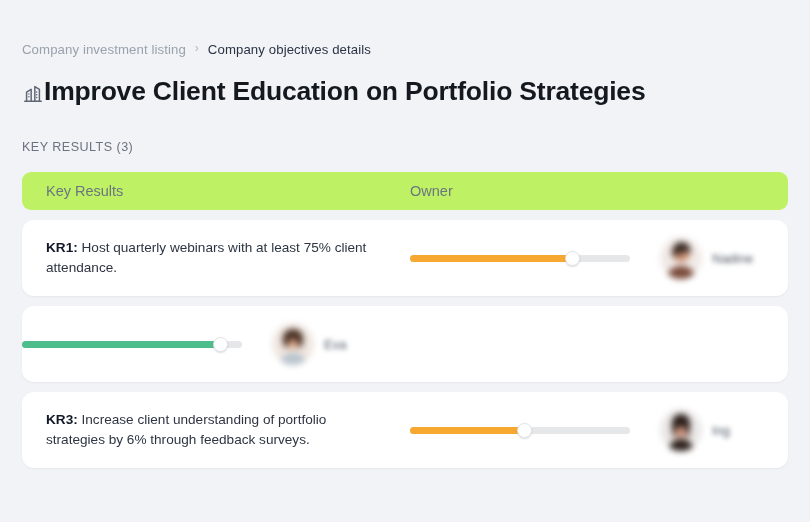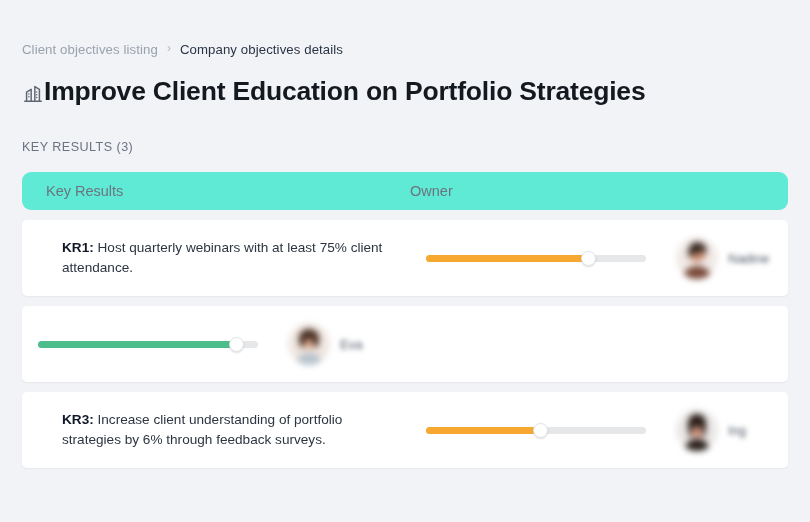--- a/index.html
+++ b/index.html
@@ -60,39 +60,38 @@
     text-transform: uppercase;
   }
 
   
   .table { margin-top: 18px; }
 
   .thead {
     display: flex;
     align-items: center;
     height: 38px;
-    background: #5eead4;
+    background: #bef264;
     border-radius: 9px;
     color: #6c7480;
     font-size: 14.5px;
   }
   .col-kr     { flex: 0 0 388px; padding-left: 24px; }
   .col-status { flex: 0 0 250px; }
   .col-owner  { flex: 1 1 auto; }
 
   .rows { margin-top: 10px; display: flex; flex-direction: column; gap: 10px; }
 
   .row {
     display: flex;
     align-items: center;
     min-height: 76px;
     background: #ffffff;
-    border-radius: 5px;
+    border-radius: 12px;
     box-shadow: 0 1px 2px rgba(16,24,40,.05);
-    padding-left: 16px;
   }
 
   .kr-text {
     font-size: 13.6px;
     line-height: 1.5;
     color: #2d3542;
     padding-right: 26px;
   }
   .kr-label { font-weight: 700; color: #111827; }
 
@@ -144,21 +143,21 @@
     filter: blur(2.6px);
     user-select: none;
   }
 </style>
 </head>
 <body>
 
 <div class="page">
 
   <nav class="breadcrumb">
-    <span class="crumb-link">Client objectives listing</span>
+    <span class="crumb-link">Company investment listing</span>
     <span class="crumb-sep">›</span>
     <span class="crumb-current">Company objectives details</span>
   </nav>
 
   <div class="title-row">
     <span class="title-icon">
       <svg viewBox="0 0 24 24" fill="none" stroke="#5f6673" stroke-width="1.6" stroke-linecap="round" stroke-linejoin="round">
         <path d="M3 21h18"></path>
         <path d="M5 21V11l5-3v13"></path>
         <path d="M14 21V5l5 3v13"></path>

